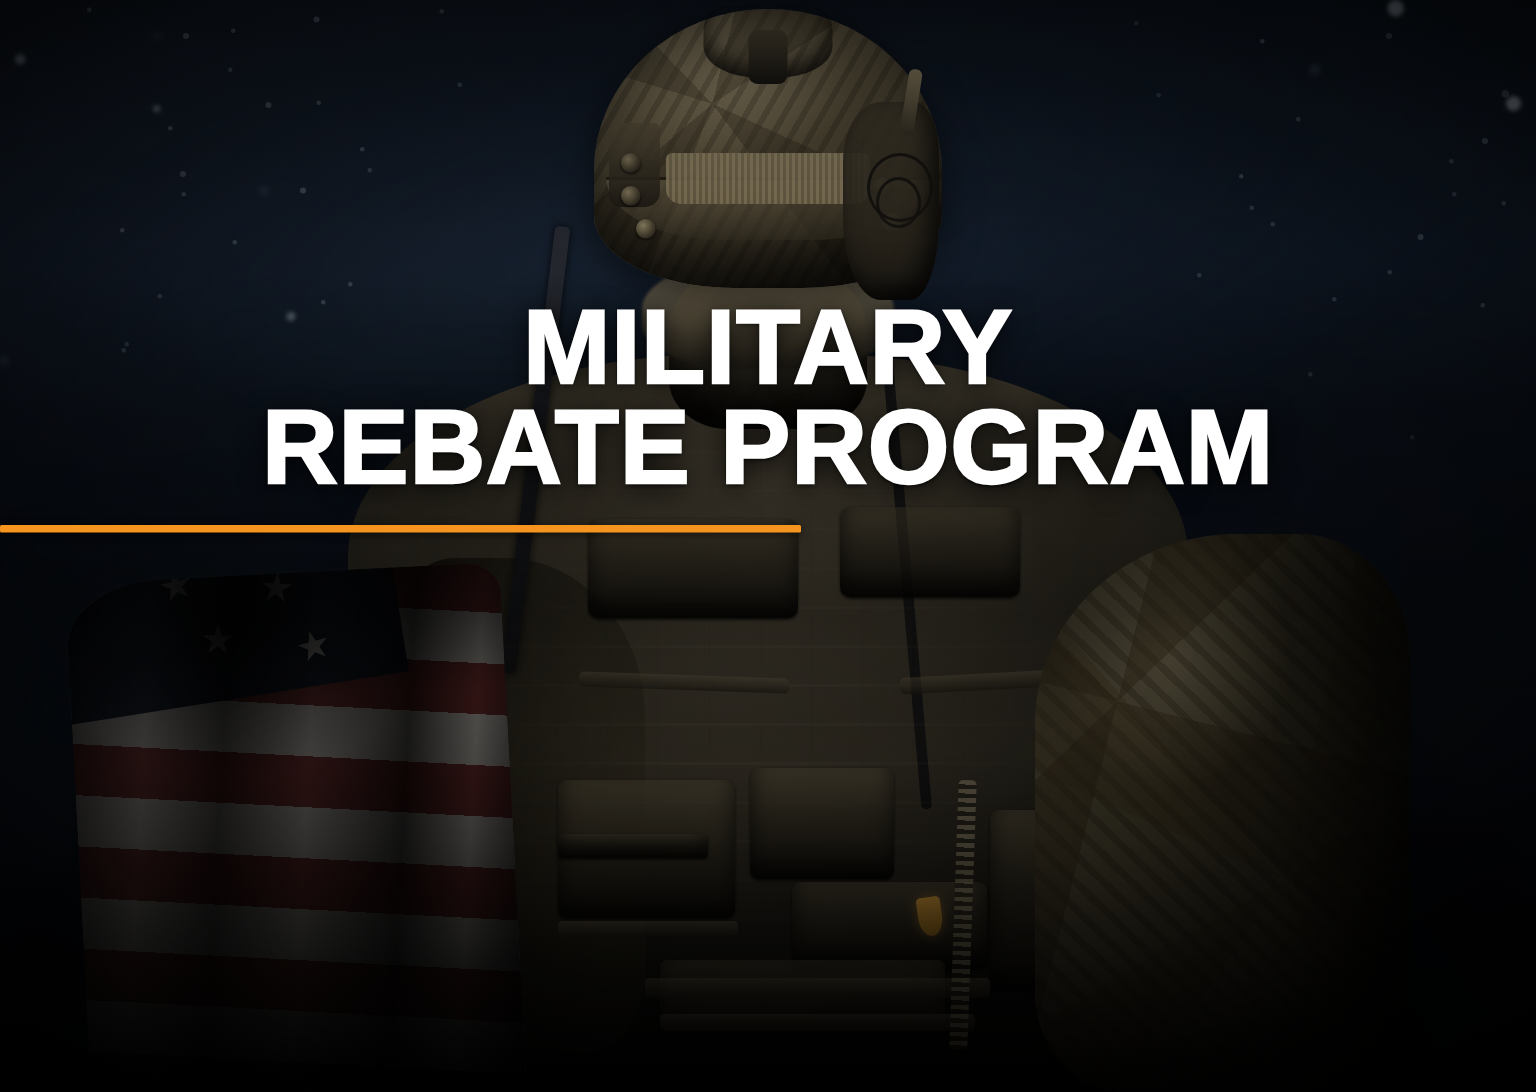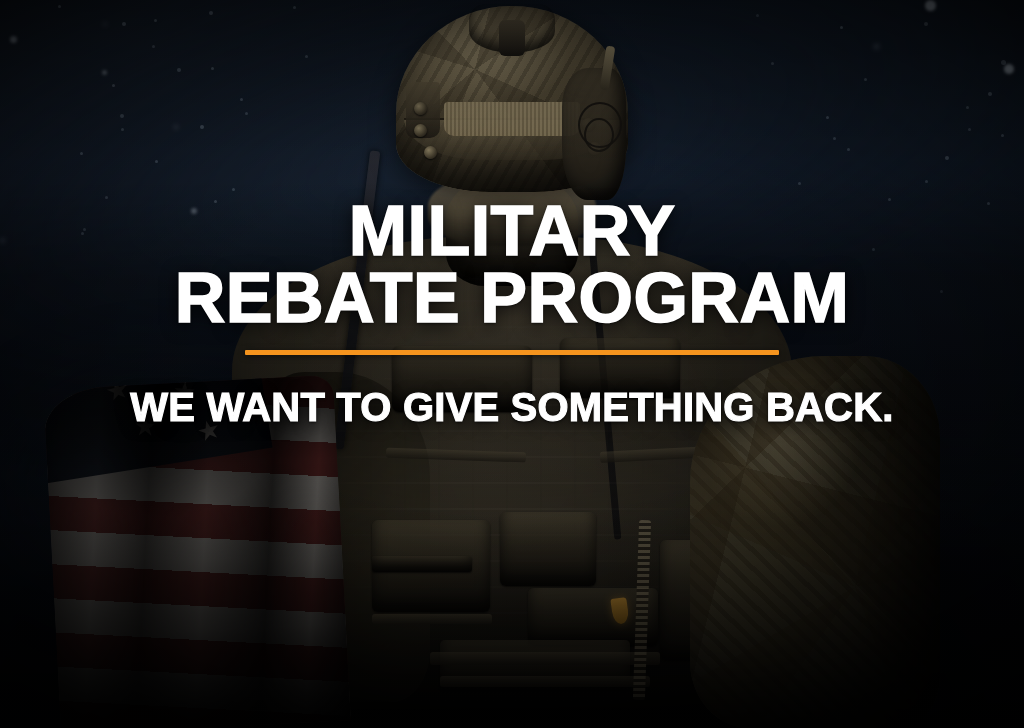--- a/index.html
+++ b/index.html
@@ -326,21 +326,20 @@
   .scrim{
     position:absolute; left:0; right:0; top:180px; height:380px;
     background:linear-gradient(180deg, rgba(0,0,0,0) 0%, rgba(0,0,0,.34) 26%, rgba(0,0,0,.40) 60%, rgba(0,0,0,0) 100%);
     pointer-events:none;
   }
 
   
   .overlay{
     position:absolute; inset:0;
     display:flex; flex-direction:column;
-    align-items:center;
     text-align:center;
     pointer-events:none;
   }
   .overlay > *{ pointer-events:auto; }
 
   .headline{
     margin-top:198px;
     color:#ffffff;
     font-family:"Liberation Sans", sans-serif;
     font-weight:700;
@@ -515,17 +514,16 @@
   <div class="overlay">
 
     <h1 class="headline">
       <span class="l1">MILITARY</span>
       <span class="l2">REBATE PROGRAM</span>
     </h1>
 
     <div class="rule"></div>
 
     <p class="subhead">
-      <span class="s2">WE WANT TO GIVE SOMETHING BACK.</span>
     </p>
 
   </div>
 </div>
 
 </body></html>

